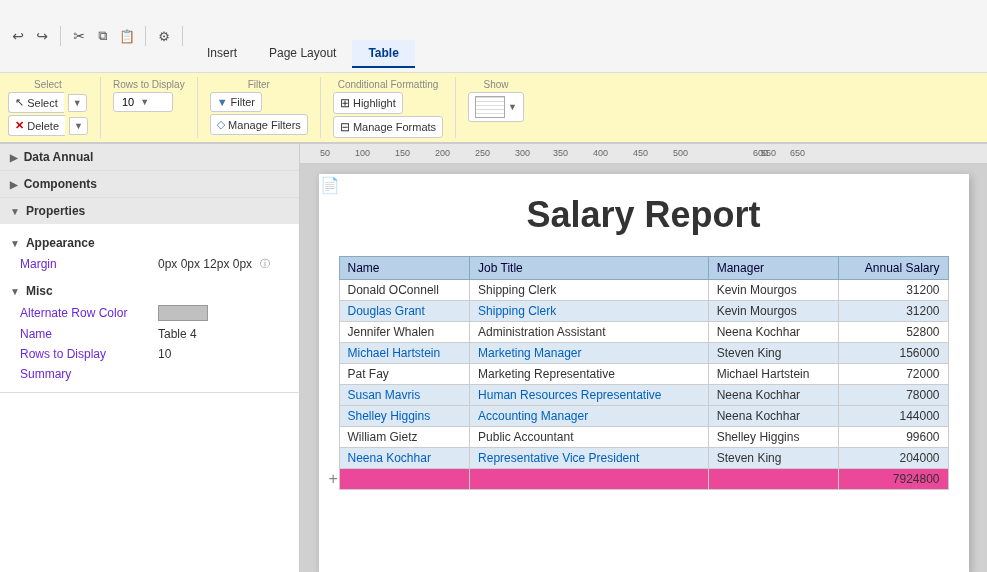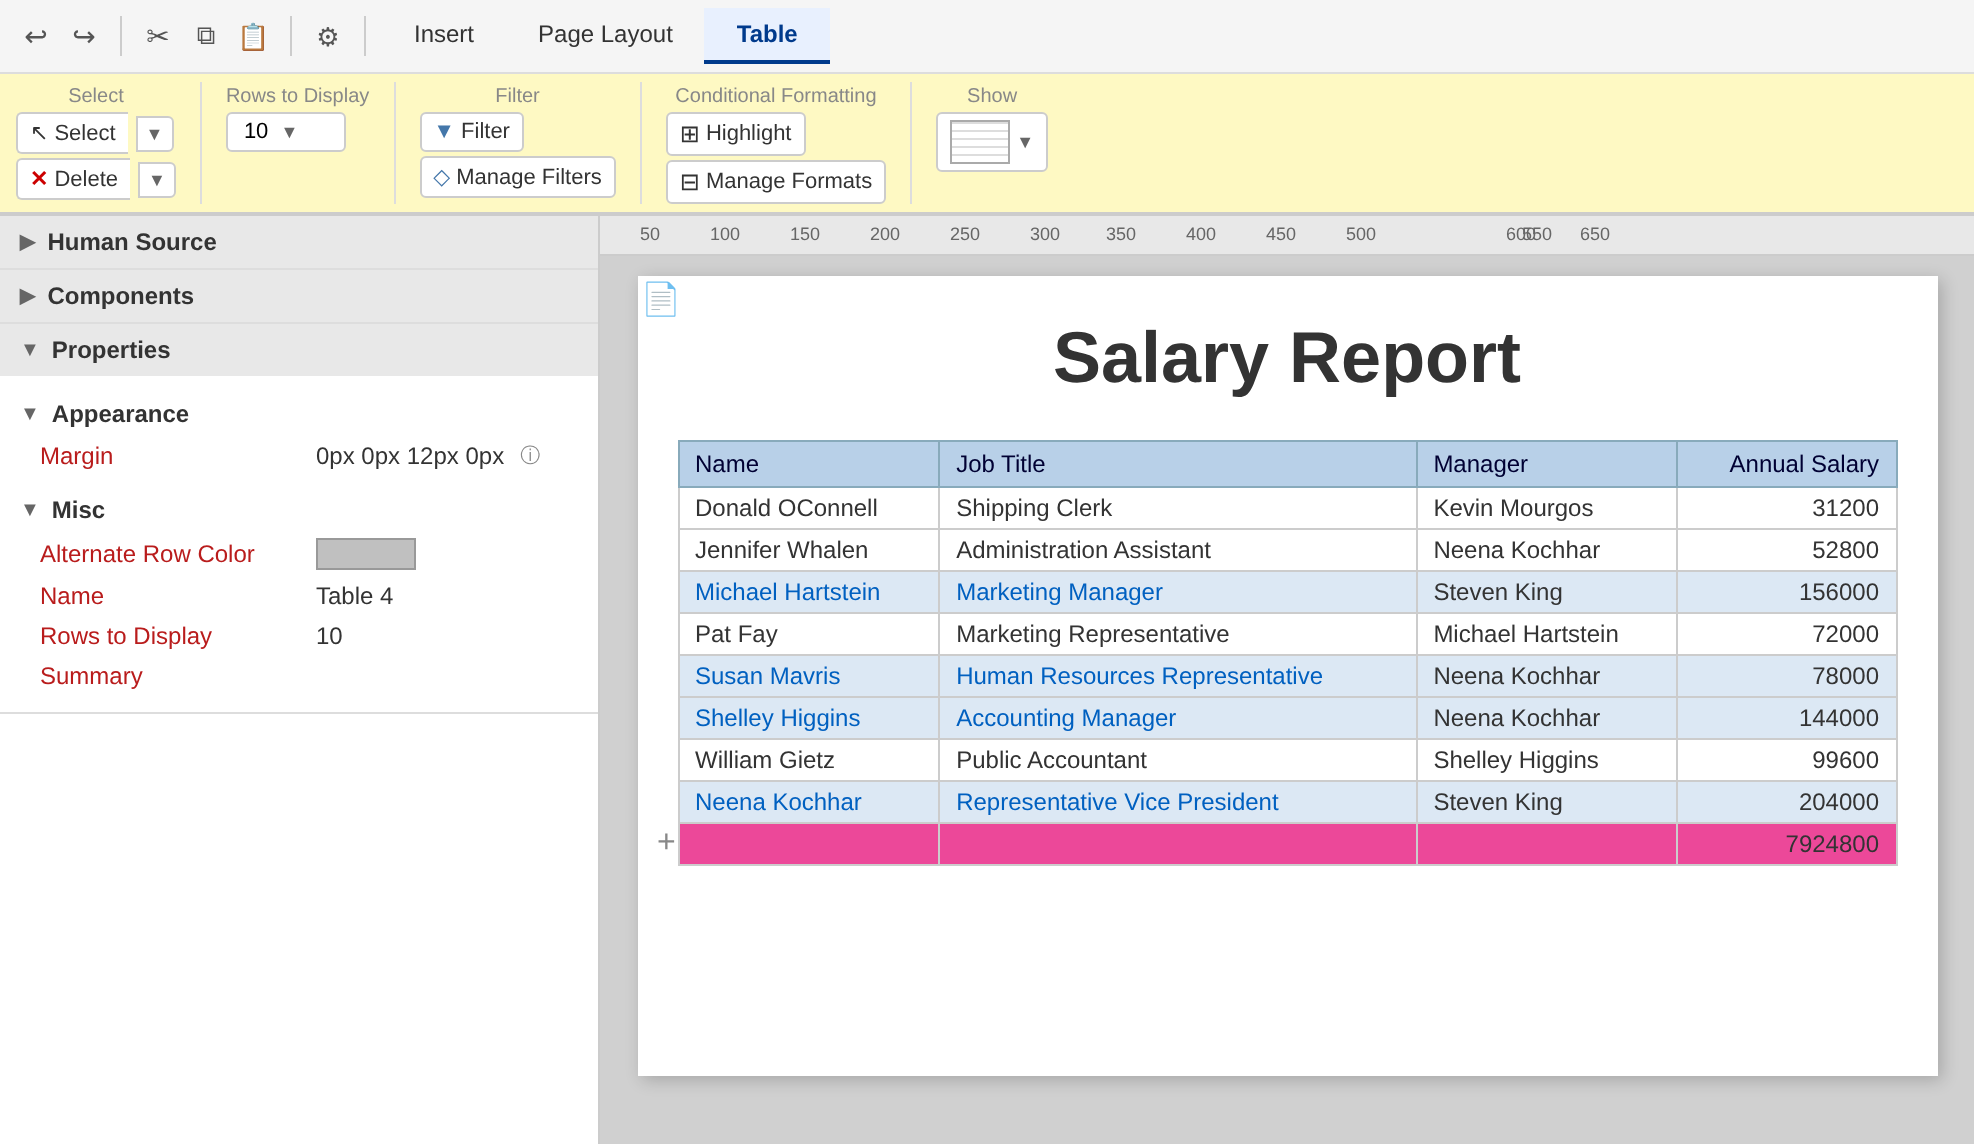--- a/index.html
+++ b/index.html
@@ -3,21 +3,21 @@
   <meta charset="utf-8">
   <style>
     * { box-sizing: border-box; margin: 0; padding: 0; }
     body { font-family: Arial, sans-serif; font-size: 12px; background: #f0f0f0; overflow: hidden; }
 
     .app-container { display: flex; flex-direction: column; width: 987px; height: 572px; }
 
     
     .toolbar { background: #f5f5f5; border-bottom: 1px solid #ccc; display: flex; flex-direction: column; }
     .toolbar-top { display: flex; align-items: center; padding: 4px 8px; border-bottom: 1px solid #ddd; gap: 4px; }
-    .toolbar-tabs { display: flex; align-items: flex-start; }
+    .toolbar-tabs { display: flex; align-items: flex-start; margin-top: 36px; }
     .tab-item { padding: 6px 16px; font-size: 12px; cursor: pointer; border-bottom: 2px solid transparent; color: #333; }
     .tab-item.active { color: #003a8c; border-bottom: 2px solid #003a8c; font-weight: bold; background: #e8f0fe; }
 
     .toolbar-ribbon { display: flex; align-items: stretch; padding: 4px 8px; gap: 12px; background: #fef9c3; border-bottom: 1px solid #ccc; }
     .ribbon-group { display: flex; flex-direction: column; gap: 2px; border-right: 1px solid #ddd; padding-right: 12px; }
     .ribbon-group:last-child { border-right: none; }
     .ribbon-group-label { font-size: 10px; color: #888; text-align: center; margin-top: 2px; }
     .ribbon-row { display: flex; align-items: center; gap: 4px; }
     .ribbon-btn { display: flex; align-items: center; gap: 3px; padding: 3px 6px; background: white; border: 1px solid #ccc; border-radius: 3px; cursor: pointer; font-size: 11px; color: #333; white-space: nowrap; }
     .ribbon-btn .arrow { font-size: 9px; color: #666; }
@@ -30,21 +30,21 @@
     
     .main { display: flex; flex: 1; overflow: hidden; }
 
     
     .left-panel { width: 300px; background: white; border-right: 1px solid #ccc; display: flex; flex-direction: column; overflow-y: auto; }
     .panel-section { border-bottom: 1px solid #ddd; }
     .panel-header { display: flex; align-items: center; gap: 6px; padding: 6px 10px; background: #e8e8e8; cursor: pointer; font-weight: bold; font-size: 12px; color: #333; }
     .panel-header .arrow { font-size: 10px; color: #666; }
     .panel-content { padding: 8px 10px; }
     .prop-row { display: flex; align-items: center; padding: 3px 0; gap: 8px; }
-    .prop-label { flex: 0 0 130px; color: #b91c1c; font-size: 12px; }
+    .prop-label { flex: 0 0 130px; color: #6d28d9; font-size: 12px; }
     .prop-value { color: #333; font-size: 12px; }
     .color-swatch { width: 50px; height: 16px; background: #c0c0c0; border: 1px solid #999; display: inline-block; }
     .info-icon { font-size: 10px; color: #888; cursor: help; }
 
     
     .ruler-area { display: flex; flex-direction: column; flex: 1; overflow: hidden; }
     .ruler { background: #e8e8e8; border-bottom: 1px solid #ccc; height: 20px; position: relative; display: flex; align-items: center; overflow: hidden; }
     .ruler-tick { position: absolute; font-size: 9px; color: #666; top: 4px; }
 
     
@@ -174,21 +174,21 @@
       </div>
     </div>
   </div>
 
   <div class="main">
 
     <div class="left-panel">
       <div class="panel-section">
         <div class="panel-header">
           <span class="arrow">▶</span>
-          <span>Human Source</span>
+          <span>Data Annual</span>
         </div>
       </div>
 
       <div class="panel-section">
         <div class="panel-header">
           <span class="arrow">▶</span>
           <span>Components</span>
         </div>
       </div>
 
@@ -270,20 +270,26 @@
                   <th class="right">Annual Salary</th>
                 </tr>
               </thead>
               <tbody id="table-body">
               <tr class="normal">
     <td class="">Donald OConnell</td>
     <td class="">Shipping Clerk</td>
     <td>Kevin Mourgos</td>
     <td class="right">31200</td>
   </tr>
+                  <tr class="alt">
+    <td class="link-text">Douglas Grant</td>
+    <td class="link-text">Shipping Clerk</td>
+    <td>Kevin Mourgos</td>
+    <td class="right">31200</td>
+  </tr>
                   <tr class="normal">
     <td class="">Jennifer Whalen</td>
     <td class="">Administration Assistant</td>
     <td>Neena Kochhar</td>
     <td class="right">52800</td>
   </tr>
                   <tr class="alt">
     <td class="link-text">Michael Hartstein</td>
     <td class="link-text">Marketing Manager</td>
     <td>Steven King</td>

